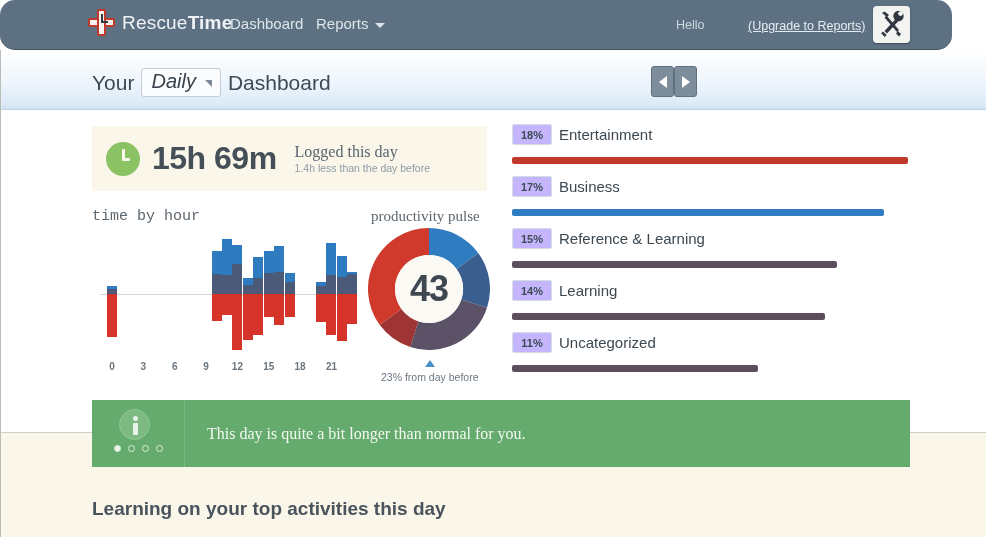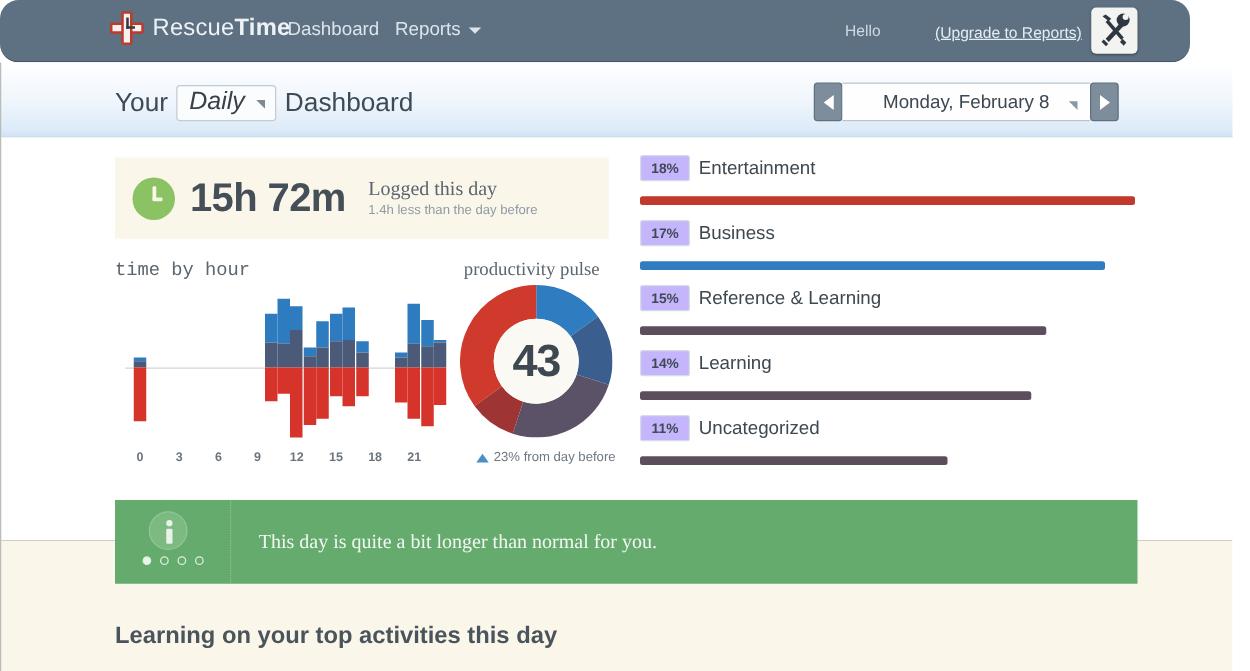--- a/index.html
+++ b/index.html
@@ -144,21 +144,21 @@
   }
 
   .donutwrap { position:absolute; left:368px; top:228px; width:122px; height:122px; }
   .donut-hole {
     position:absolute; left:27px; top:27px; width:68px; height:68px; border-radius:50%;
     background:#fbf9f4; display:flex; align-items:center; justify-content:center;
   }
   .donut-num { font-size:36px; font-weight:bold; color:#3f4850; letter-spacing:-1px; }
   .pulse-note {
     position:absolute; left:381px; top:360px; font-size:10.5px; color:#6d7882;
-    display:flex; align-items:center; gap:4px;
+    display:flex; align-items:center; gap:4px;flex-direction:column;
   }
   .up-arrow { width:0;height:0;border-left:5px solid transparent;border-right:5px solid transparent;border-bottom:7px solid #4a90c4; }
 
   
   .cats { position:absolute; left:512px; top:124px; width:398px; }
   .catrow { position:relative; height:52px; }
   .catrow .pct {
     position:absolute; left:0; top:0; width:40px; height:21px;
     background:#c4b5fd; border:1px solid #d3dde5; border-radius:2px;
     font-size:11px; font-weight:bold; color:#3f4a54;
@@ -232,40 +232,36 @@
       <span>Daily</span>
       <span class="tri-sm"></span>
     </span>
     <span class="word">Dashboard</span>
   </div>
 
   <div class="datenav">
     <div class="datearrow">
         <span class="ar-l"></span>
       </div>
-    <div class="datebox">
-      <span>Monday, February 8</span>
-      <span class="tri-sm2"></span>
-    </div>
     <div class="datearrow">
         <span class="ar-r"></span>
       </div>
   </div>
 
   <div class="content"></div>
   <div class="belowbg"></div>
   <div class="leftborder"></div>
   <div class="rightmargin"></div>
 
   <div class="summary">
     <div class="clock-ico">
         <i class="cm"></i>
         <i class="ch"></i>
       </div>
-    <div class="bigtime">15h 72m</div>
+    <div class="bigtime">15h 69m</div>
     <div class="sumtext">
       <div class="sum-l1">Logged this day</div>
       <div class="sum-l2">1.4h less than the day before</div>
     </div>
   </div>
 
   <div class="chart-label" id="lbl-hours">time by hour</div>
   <div class="chart-label" id="lbl-pulse">productivity pulse</div>
 
   <div class="hourchart" id="hourchart">

